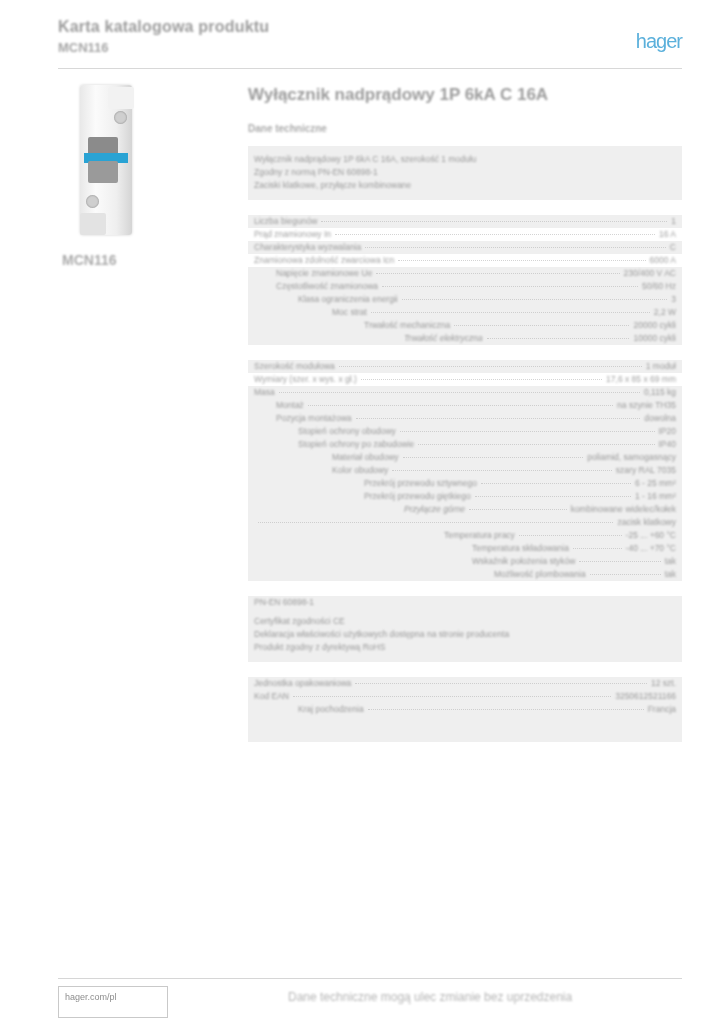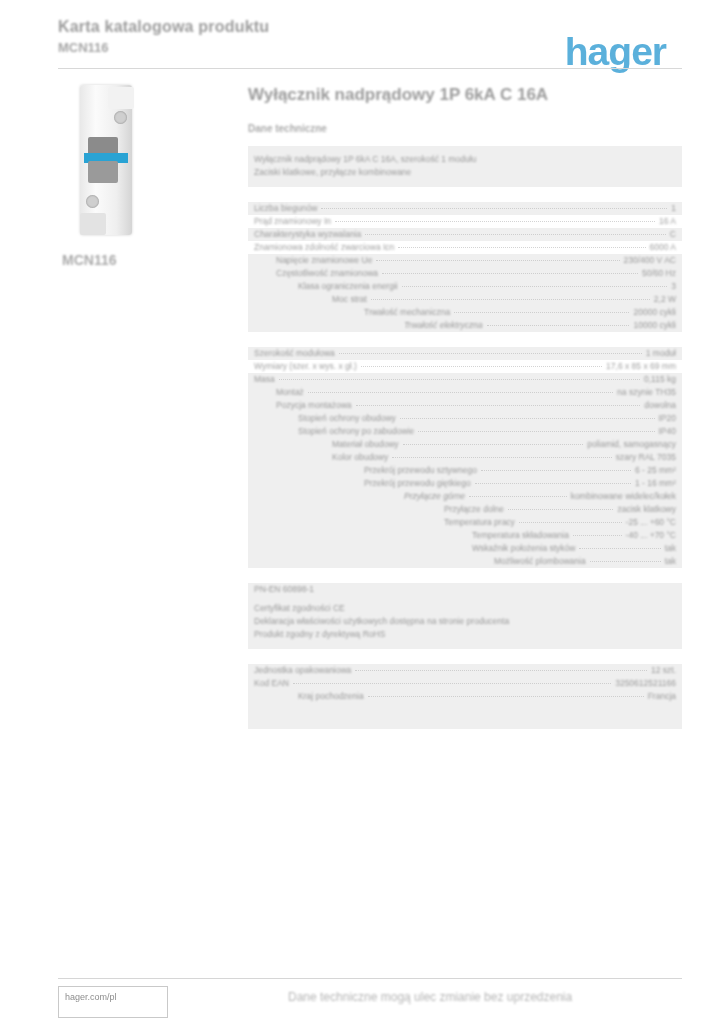--- a/index.html
+++ b/index.html
@@ -46,24 +46,24 @@
     top: 22px;
     font-size: 13px;
     font-weight: bold;
     color: #4a4a4a;
     white-space: nowrap;
     opacity: 0.5;
     filter: blur(1.1px);
   }
   .brand {
     position: absolute;
-    right: 16px;
+    right: 0;
     top: 12px;
-    font-size: 39px;
-    font-weight: bold;
+    font-size: 20px;
+    font-weight: normal;
     color: #4aa8d8;
     letter-spacing: -1px;
     filter: blur(0.6px);
     opacity: 0.9;
   }
   .header-rule {
     position: absolute;
     left: 58px;
     top: 68px;
     width: 624px;
@@ -335,20 +335,23 @@
 
   <div class="content">
     <div class="section-title">Wyłącznik nadprądowy 1P 6kA C 16A</div>
     <div class="section-sub">Dane techniczne</div>
 
     <div class="spec-block shade" style="margin-top:10px;padding:7px 0 8px 0;">
       <div class="row plain">
         <span class="k">Wyłącznik nadprądowy 1P 6kA C 16A, szerokość 1 modułu</span>
       </div>
       <div class="row plain">
+        <span class="k">Zgodny z normą PN-EN 60898-1</span>
+      </div>
+      <div class="row plain">
         <span class="k">Zaciski klatkowe, przyłącze kombinowane</span>
       </div>
     </div>
 
     <div class="gap"></div>
 
     <div class="spec-block">
       <div class="row alt">
         <span class="k">Liczba biegunów</span>
         <span class="dots"></span>
@@ -458,21 +461,20 @@
         <span class="k indent4">Przekrój przewodu giętkiego</span>
         <span class="dots"></span>
         <span class="v">1 - 16 mm²</span>
       </div>
       <div class="row alt">
         <span class="k indent5">Przyłącze górne</span>
         <span class="dots"></span>
         <span class="v">kombinowane widelec/kołek</span>
       </div>
       <div class="row alt">
-        <span class="k indent6">Przyłącze dolne</span>
         <span class="dots"></span>
         <span class="v">zacisk klatkowy</span>
       </div>
       <div class="row alt">
         <span class="k indent6">Temperatura pracy</span>
         <span class="dots"></span>
         <span class="v">-25 ... +60 °C</span>
       </div>
       <div class="row alt">
         <span class="k indent7">Temperatura składowania</span>

